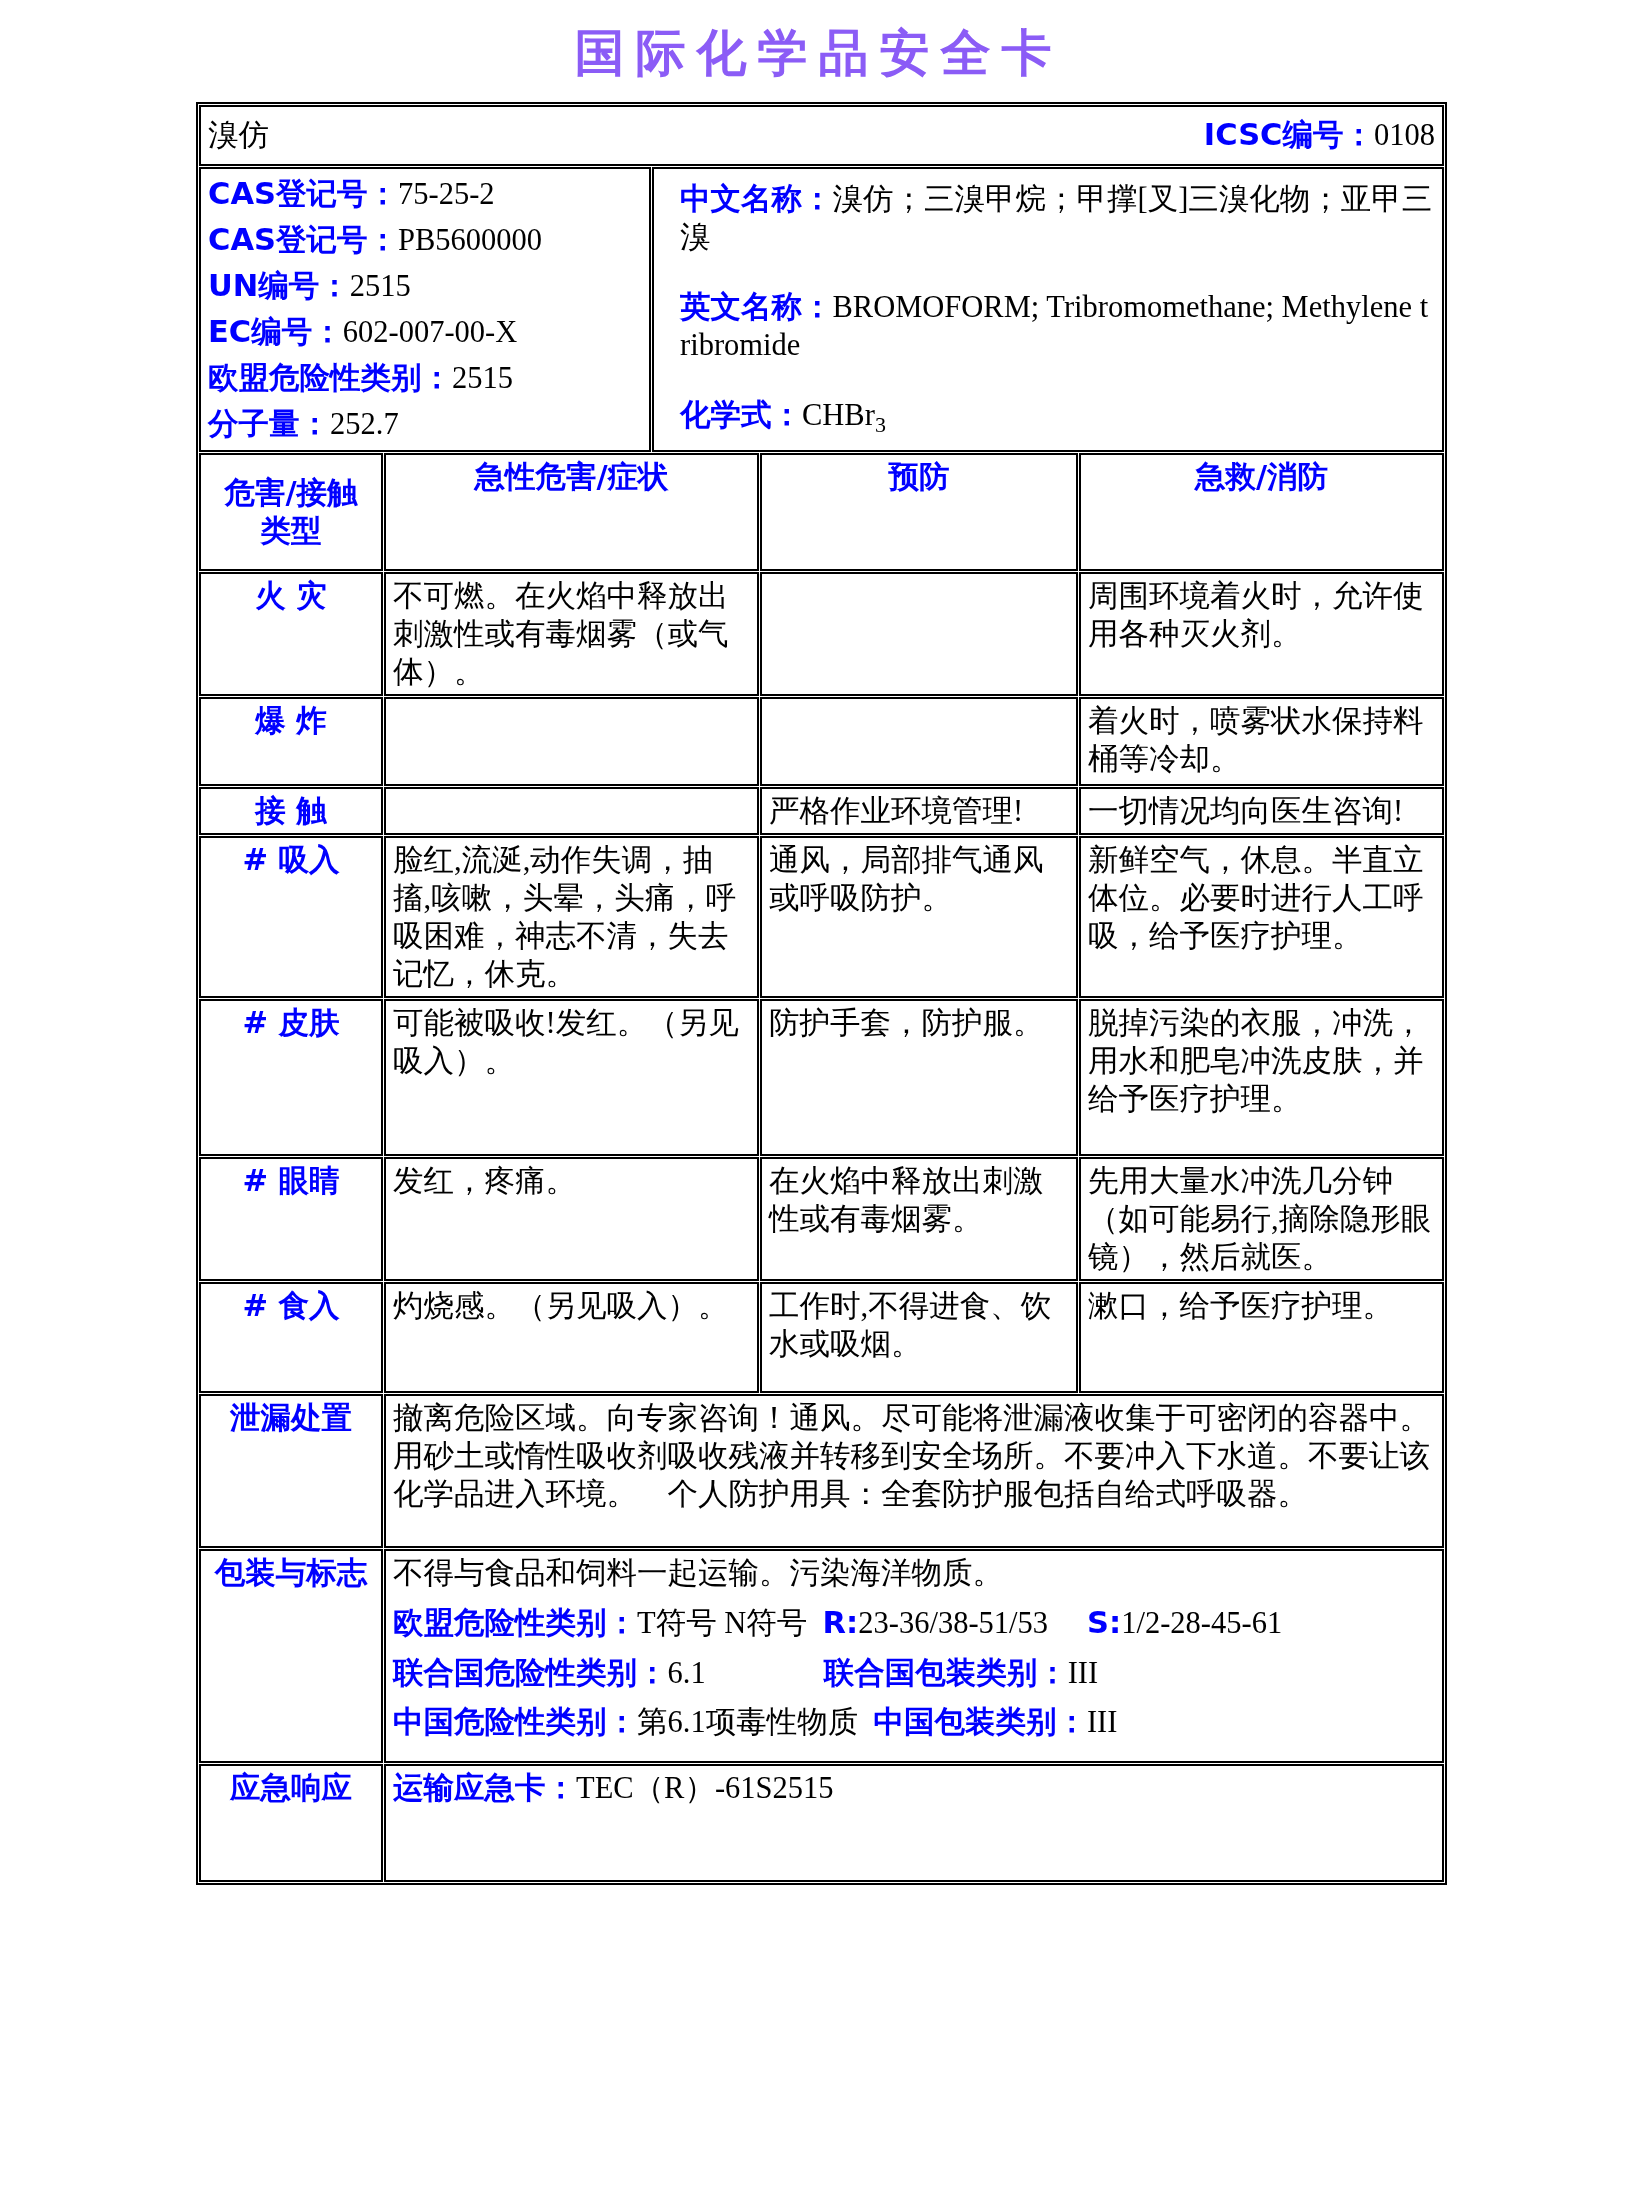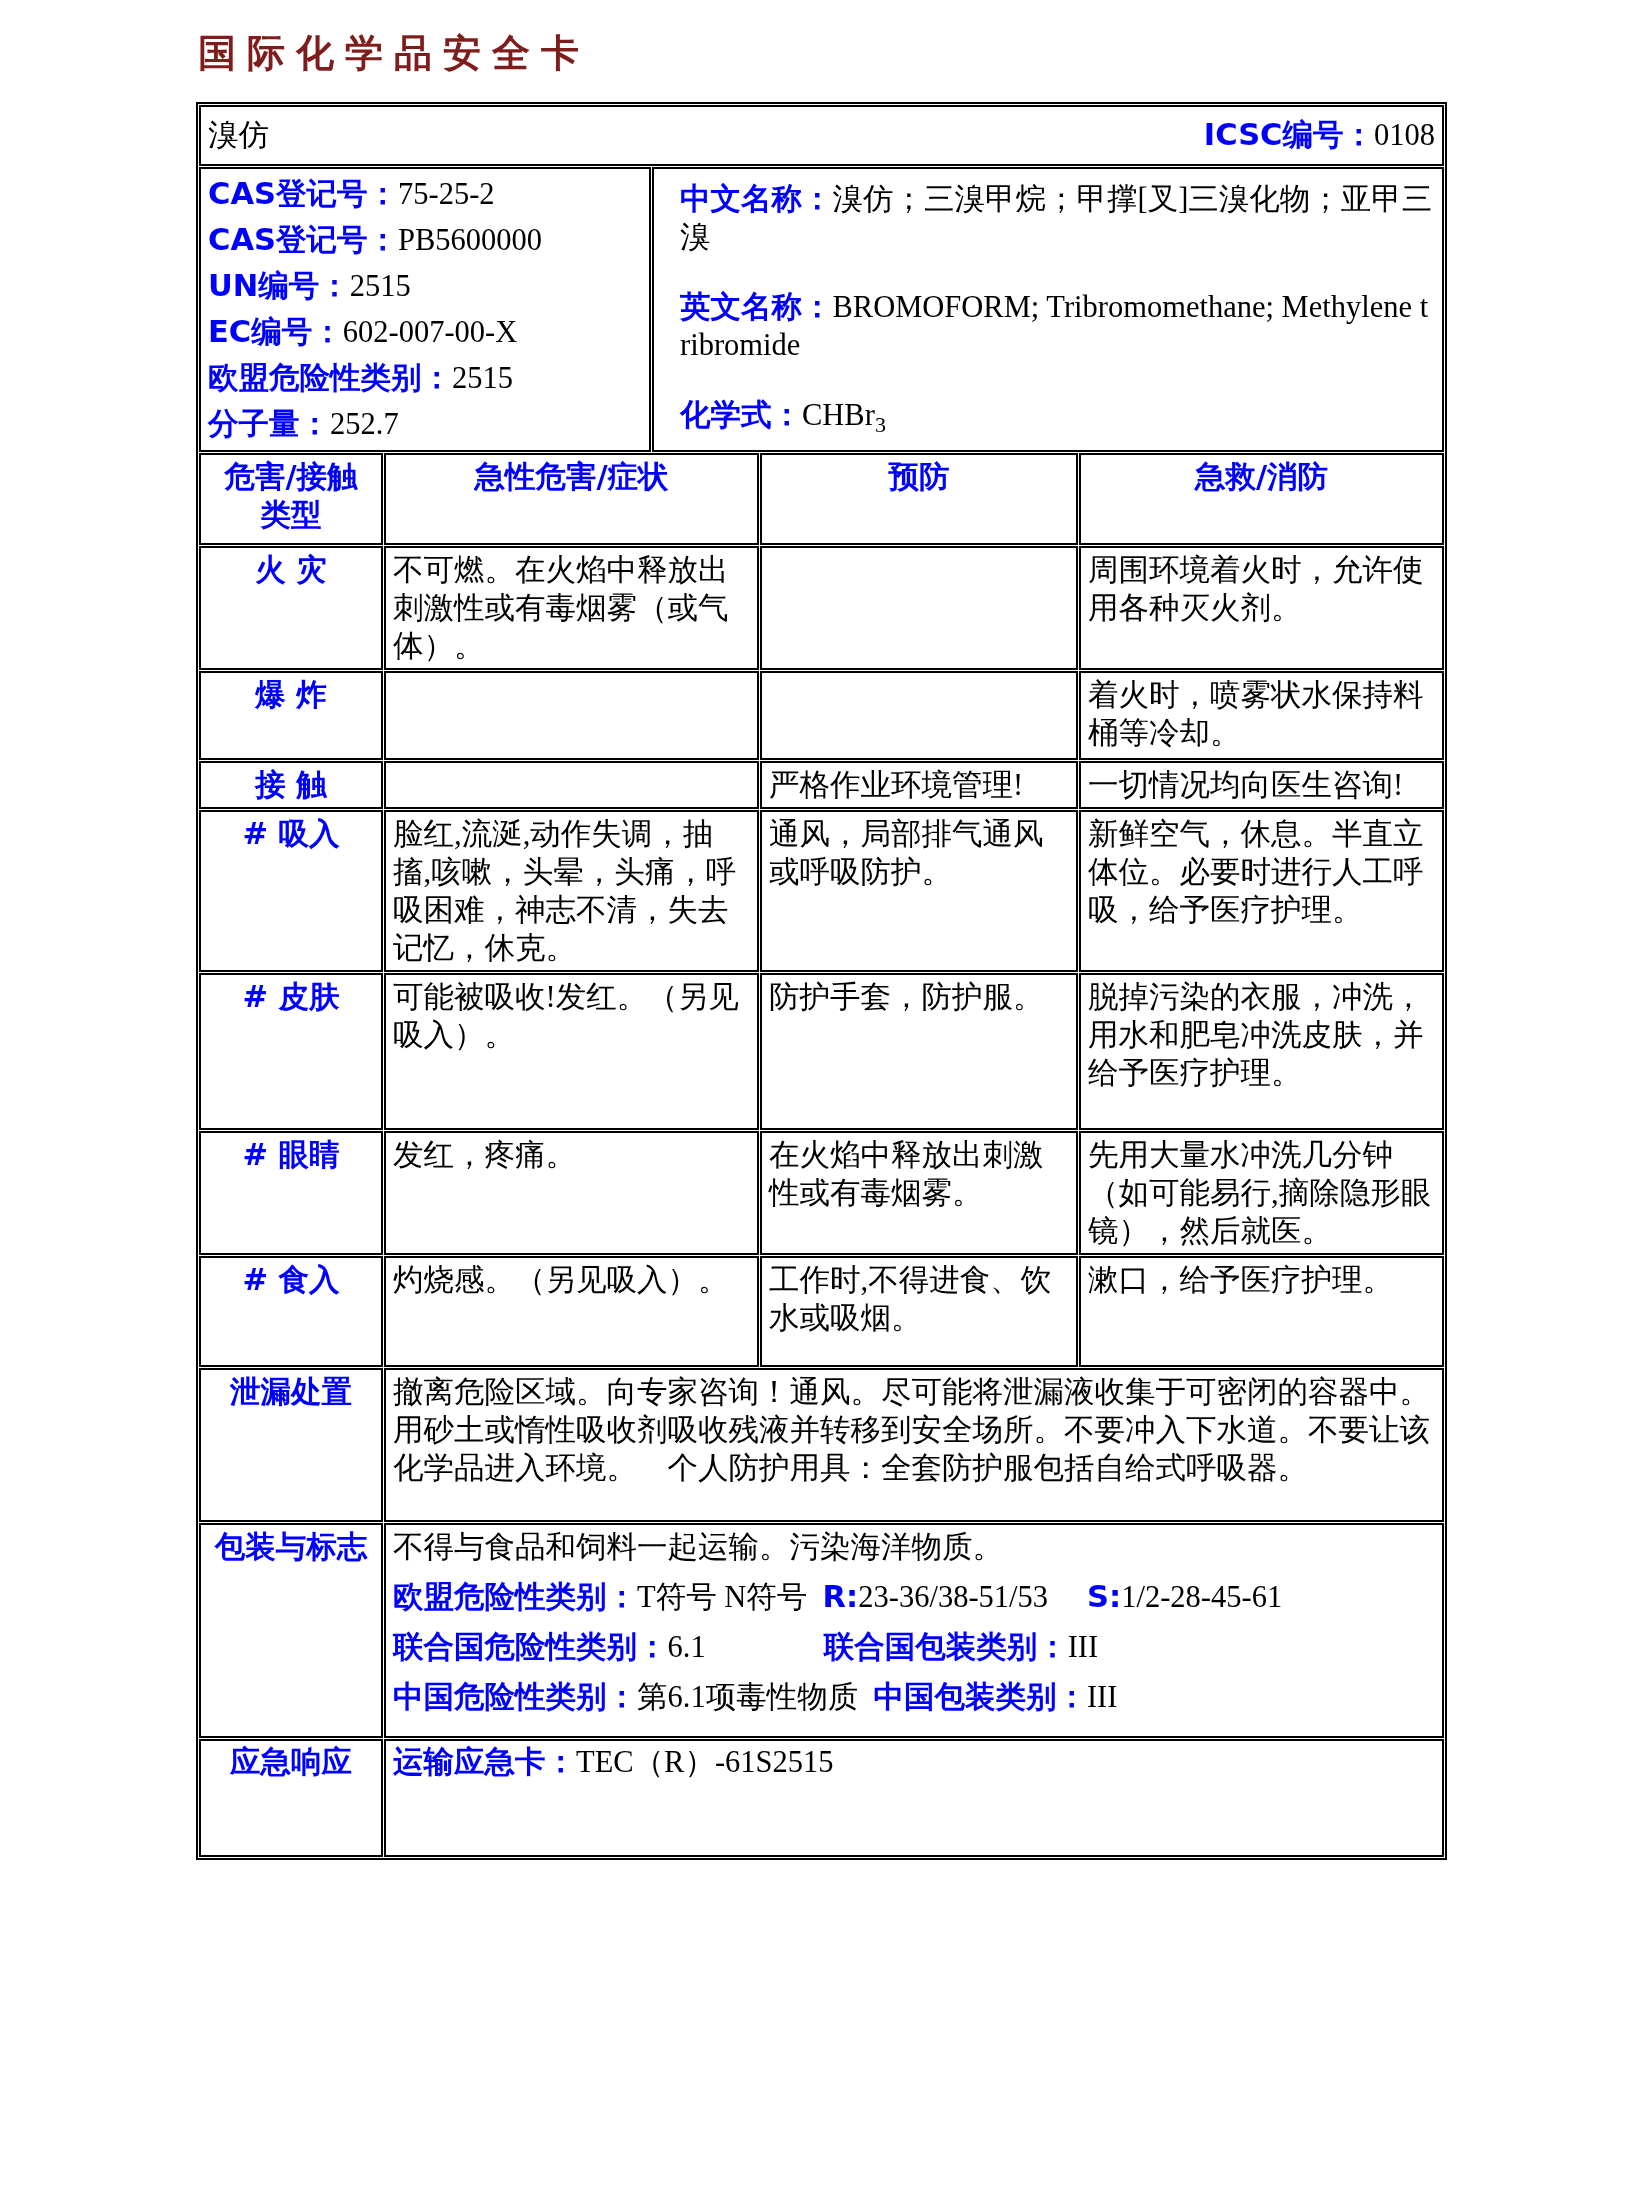--- a/index.html
+++ b/index.html
@@ -7,25 +7,26 @@
   body {
     width: 1646px; height: 2205px;
     font-family: "Liberation Serif", "DejaVu Serif", serif;
     color: #000000;
     position: relative;
   }
   .page { position: absolute; left: 0; top: 0; width: 1646px; height: 2205px; background: #ffffff; }
 
   .doc-title {
     width: 1241px; margin: 19.4px 0 0 198px;
+    text-align: center;
     font-family: "DejaVu Serif", serif;
     font-weight: bold;
-    font-size: 38px; line-height: 67px;
+    font-size: 50px; line-height: 67px;
     letter-spacing: 11px;
-    color: #7f1d1d;
+    color: #8b5cf6;
   }
 
   table.card {
     margin: 15.3px 0 0 196px;
     width: 1250px;
     table-layout: fixed;
     border-collapse: separate;
     border-spacing: 1.4px;
     border: 2.1px solid #000000;
     background: #ffffff;
@@ -56,21 +57,21 @@
 
   
   td.rowlabel, td.colhead {
     vertical-align: middle;
     text-align: center;
     color: #0000ff; font-weight: bold;
     font-family: "DejaVu Sans", "Liberation Sans", sans-serif;
     font-size: 31px;
     line-height: 1.55;
   }
-  .colhead-inner { max-width: 151px; margin: 0 auto; }
+  .colhead-inner { max-width: 151px; margin: 16px auto; }
 
   
   .pk-line { margin-bottom: 11.8px; }
   .pk-line:last-child { margin-bottom: 17px; }
   .gap-s { margin-left: 15.3px; }
   .gap-m { margin-left: 39px; }
   .gap-l { margin-left: 118px; }
 </style>
 </head>
 <body>

